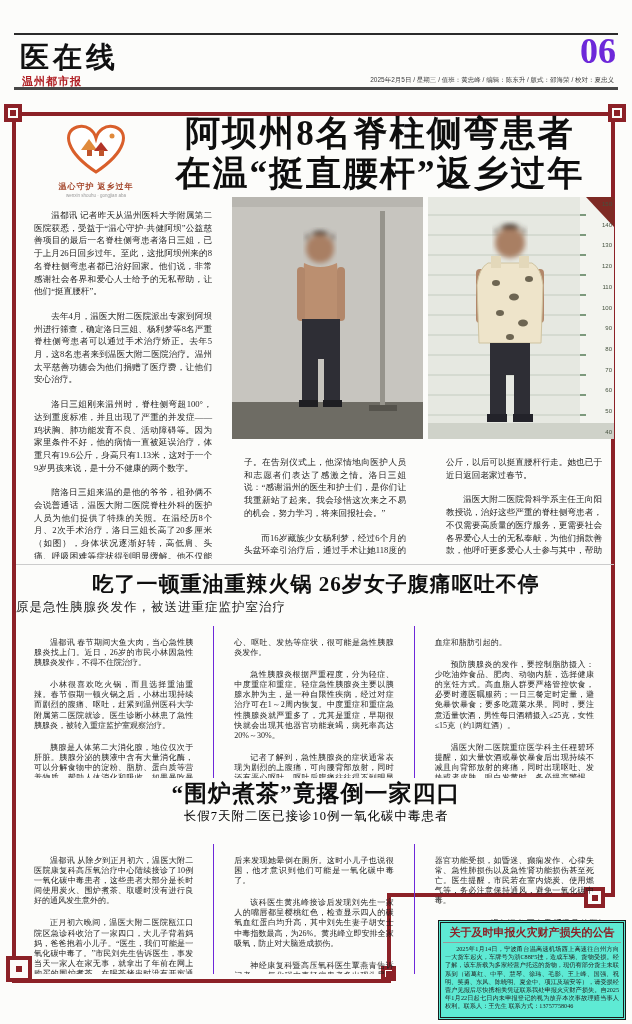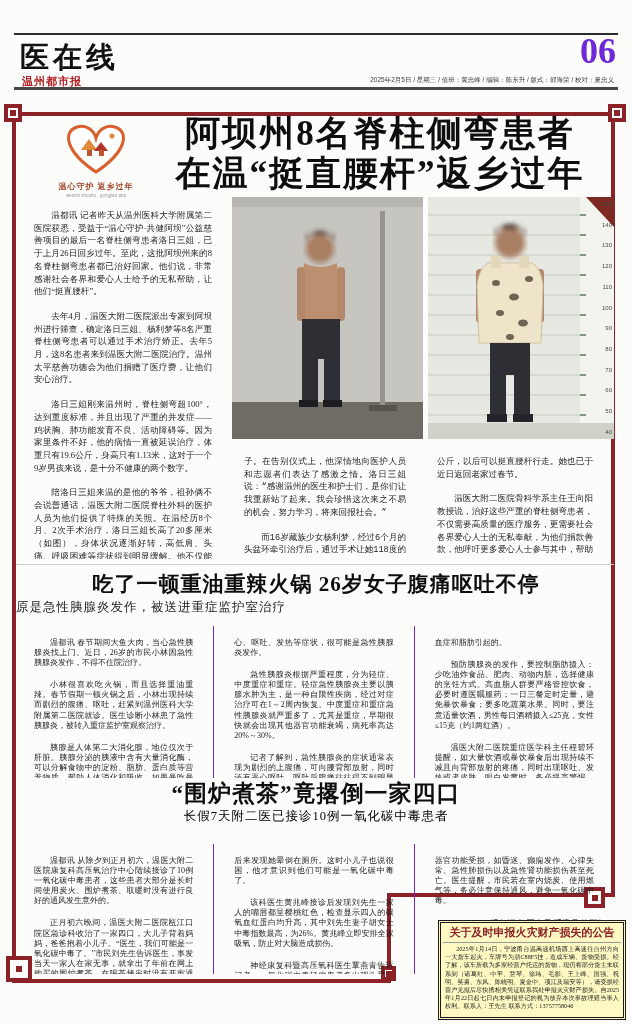--- a/index.html
+++ b/index.html
@@ -25,21 +25,21 @@
   .logo-line2{font-size:4.5px;color:#999;margin-top:1px;font-family:"Liberation Sans",sans-serif;}
   .a1-title{position:absolute;left:150px;top:114px;width:460px;text-align:center;font-weight:900;font-size:35px;line-height:40px;letter-spacing:2px;color:#0e0e0e;}
   .a1-body{position:absolute;left:22px;top:197px;width:592px;height:366px;display:flex;gap:8px;}
   .a1c1{width:202px;height:362px;overflow:hidden;}
   .a1right{width:382px;}
   .photos{display:flex;gap:5px;height:242px;}
   .photo{position:relative;overflow:hidden;}
   .photo-left{width:191px;height:242px;}
   .photo-right{width:186px;height:242px;}
   .ruler{position:absolute;right:2px;top:4px;bottom:4px;display:flex;flex-direction:column;justify-content:space-between;align-items:flex-end;font-size:6px;color:#45523f;font-family:"Liberation Sans",sans-serif;}
-  .a1lower{display:flex;gap:7px;margin-top:5px;font-family:Liberation Mono, monospace;}
+  .a1lower{display:flex;gap:16px;margin-top:5px;}
   .a1c2{width:186px;height:112px;overflow:hidden;}
   .a1c3{width:180px;height:112px;overflow:hidden;}
 
   .bodytext p{margin:12px;text-indent:2em;text-align:justify;font-size:8.6px;line-height:12.7px;color:#1e1e1e;}
   .bodytext p.cont{text-indent:0;}
   .dense p{font-size:8px;line-height:10.1px;}
   .byline{text-align:right;font-size:8.4px;margin-top:3px;color:#111;}
   .byline .sq{color:#8c2127;}
 
   
@@ -51,21 +51,21 @@
 
   
   .a2-title{position:absolute;left:16px;top:570px;width:600px;text-align:center;font-size:21px;font-weight:900;letter-spacing:1px;color:#0e0e0e;}
   .a2-sub{position:absolute;left:16px;top:599px;width:600px;text-align:left;font-size:12.5px;color:#222;letter-spacing:1px;}
   .a2-cols{left:20px;top:626px;width:594px;height:152px;}
   .a3-title{position:absolute;left:16px;top:778px;width:600px;text-align:center;font-size:23px;font-weight:900;letter-spacing:1px;color:#0e0e0e;}
   .a3-sub{position:absolute;left:16px;top:808px;width:600px;text-align:center;font-size:12.5px;color:#000000;letter-spacing:1px;}
   .a3-cols{left:20px;top:844px;width:594px;height:130px;}
 
   
-  .notice{position:absolute;left:438px;top:920px;width:188px;height:100px;border:3px double #1a1a1a;background:#fef9c3;box-sizing:border-box;}
+  .notice{position:absolute;left:438px;top:920px;width:188px;height:100px;border:3px double #1a1a1a;background:#5eead4;box-sizing:border-box;}
   .notice-title{font-size:11px;font-weight:bold;color:#8c2127;text-align:center;margin:2px 2px 1px;border-bottom:1px solid #999;padding-bottom:2px;}
   .notice-body{font-size:6.2px;line-height:8.2px;text-align:justify;padding:1px 4px 3px;color:#222;text-indent:1.8em;}
 </style>
 </head>
 <body>
 
 <div class="page">
 
   <div class="topline"></div>
   <div class="section-title">医在线</div>

